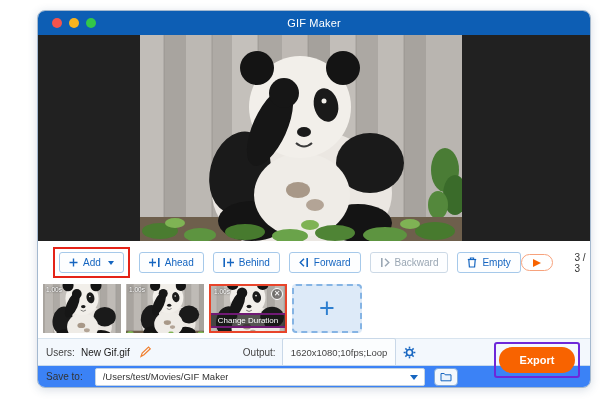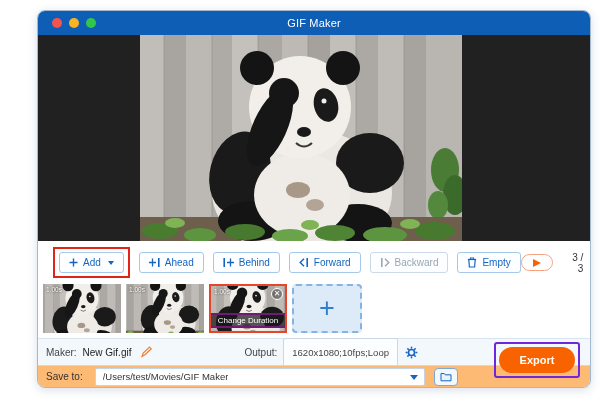--- a/index.html
+++ b/index.html
@@ -27,21 +27,21 @@
   .tb-left { display:flex; align-items:center; gap:9px; margin-left:15px; }
   .hl-red { border:2px solid #e42318; padding:3px 4px; display:flex; }
   .tb-btn {
     display:flex; align-items:center; gap:5px; height:21px; padding:0 9px;
     border:1px solid #a6c9ea; border-radius:3px; background:#fdfeff;
     color:#1565c0; font-size:10px; cursor:pointer; white-space:nowrap;
   }
   .tb-btn svg { display:block; }
   .tb-btn.disabled { color:#9aa7b4; border-color:#ccd9e6; }
   .caret-down { width:0; height:0; border-left:3.5px solid transparent; border-right:3.5px solid transparent; border-top:4.5px solid #1565c0; margin-left:2px; }
-  .tb-right { margin-left:auto; display:flex; align-items:center; gap:15px; margin-right:21px;text-align:right; }
+  .tb-right { margin-left:auto; display:flex; align-items:center; gap:21px; margin-right:21px; }
   .play-pill { width:42px; height:17px; border:1px solid #f7a27c; border-radius:9px; background:#fff; display:flex; align-items:center; justify-content:center; cursor:pointer; }
   .play-tri { width:0; height:0; border-left:8px solid #f86300; border-top:4.5px solid transparent; border-bottom:4.5px solid transparent; }
   .counter { font-size:10px; color:#333333; }
 
   
   .timeline { position:absolute; left:0; top:273px; right:0; height:54px; background:#ffffff; display:flex; align-items:flex-start; gap:5px; padding-left:5px; }
   .thumb { position:relative; width:78px; height:49px; overflow:hidden; background:#000; flex:none; }
   .thumb svg { position:absolute; left:0; top:0; width:100%; height:100%; }
   .thumb.sel { border:2px solid #e8442a; }
   .dur { position:absolute; left:3px; top:2px; color:#ffffff; font-size:6.5px; text-shadow:0 0 2px rgba(0,0,0,.8); z-index:2; }
@@ -51,21 +51,21 @@
 
   
   .namebar { position:absolute; left:0; top:327px; right:0; height:27px; background:#f3f8fd; border-top:1px solid #d8e4ef; display:flex; align-items:center; font-size:10px; color:#333; }
   .namebar .lbl { margin-left:8px; color:#444; }
   .name-val { margin-left:6px; color:#222; }
   .pencil { margin-left:9px; cursor:pointer; display:flex; }
   .out-lbl { margin-left:92px; color:#444; }
   .out-box { margin-left:6px; border:1px solid #c9d8e8; background:#fbfdfe; border-radius:2px; padding:8px 8px; font-size:9.5px; color:#444; }
   .gear { margin-left:7px; cursor:pointer; display:flex; }
 
-  .savebar { position:absolute; left:0; top:354px; right:0; bottom:0; background:#fdba74; border-top:1px solid #c8daeb; display:flex; align-items:center; font-size:10px; color:#333; }
+  .savebar { position:absolute; left:0; top:354px; right:0; bottom:0; background:#3b82f6; border-top:1px solid #c8daeb; display:flex; align-items:center; font-size:10px; color:#333; }
   .savebar .lbl { margin-left:8px; }
   .path-field { position:relative; margin-left:12px; width:330px; height:18px; border:1px solid #c3d4e4; border-radius:2px; background:#ffffff; display:flex; align-items:center; }
   .path-text { margin-left:7px; font-size:9.5px; color:#333; white-space:nowrap; overflow:hidden; }
   .dd-arrow { position:absolute; right:6px; top:6px; width:0; height:0; border-left:4px solid transparent; border-right:4px solid transparent; border-top:5px solid #1565c0; cursor:pointer; }
   .folder-btn { margin-left:9px; width:24px; height:18px; border:1px solid #7fa8d9; border-radius:4px; background:#f3f8fd; display:flex; align-items:center; justify-content:center; cursor:pointer; }
 
   .export-wrap { position:absolute; right:10px; top:331px; border:2px solid #6d28d9; padding:3px; border-radius:3px; }
   .export-btn { width:76px; height:26px; border:none; border-radius:13px; background:#f86300; color:#ffffff; font-size:11px; font-weight:bold; font-family:"Liberation Sans", sans-serif; cursor:pointer; }
 </style>
 </head>
@@ -237,21 +237,21 @@
       <span class="dur">1.00s</span>
       <span class="close-btn">✕</span>
       <span class="chg-dur">Change Duration</span>
     </div>
     <div class="add-tile">
       <span>+</span>
     </div>
   </div>
 
   <div class="namebar">
-    <span class="lbl">Maker:</span>
+    <span class="lbl">Users:</span>
     <span class="name-val">New Gif.gif</span>
     <span class="pencil">
       <svg width="12" height="12" viewBox="0 0 12 12">
           <path d="M2 10.5l1.2-3.5L9.5 1l1.8 1.8-6.3 6L2 10.5z" fill="none" stroke="#f08030" stroke-width="1.2"></path>
         </svg>
     </span>
     <span class="out-lbl">Output:</span>
     <span class="out-box">1620x1080;10fps;Loop</span>
     <span class="gear">
       <svg width="13" height="13" viewBox="0 0 12 12">

